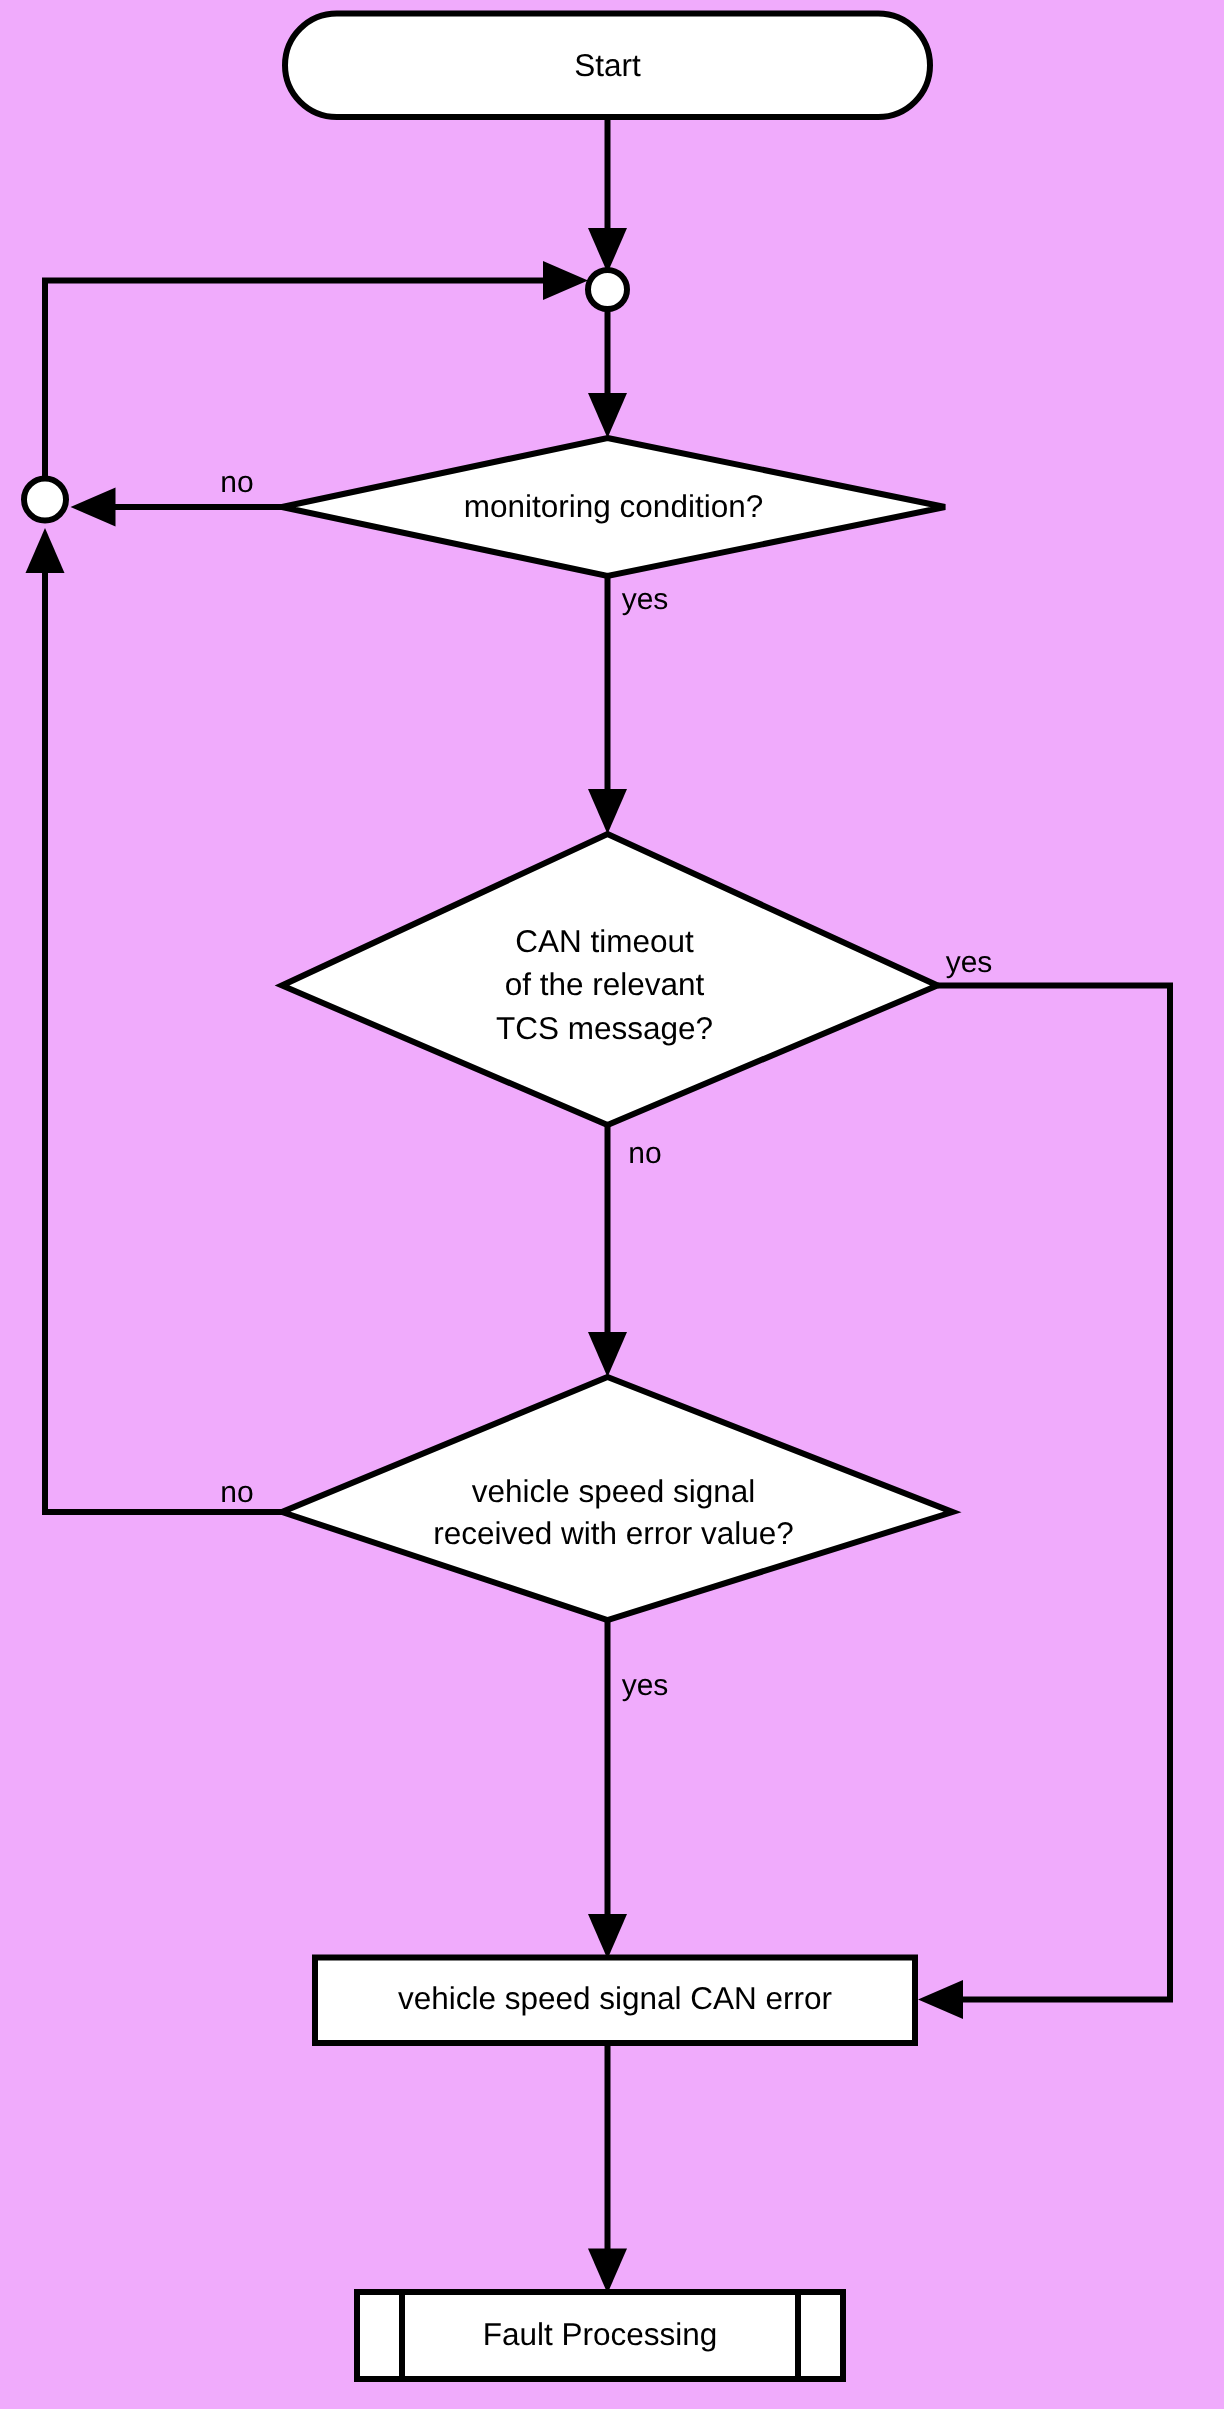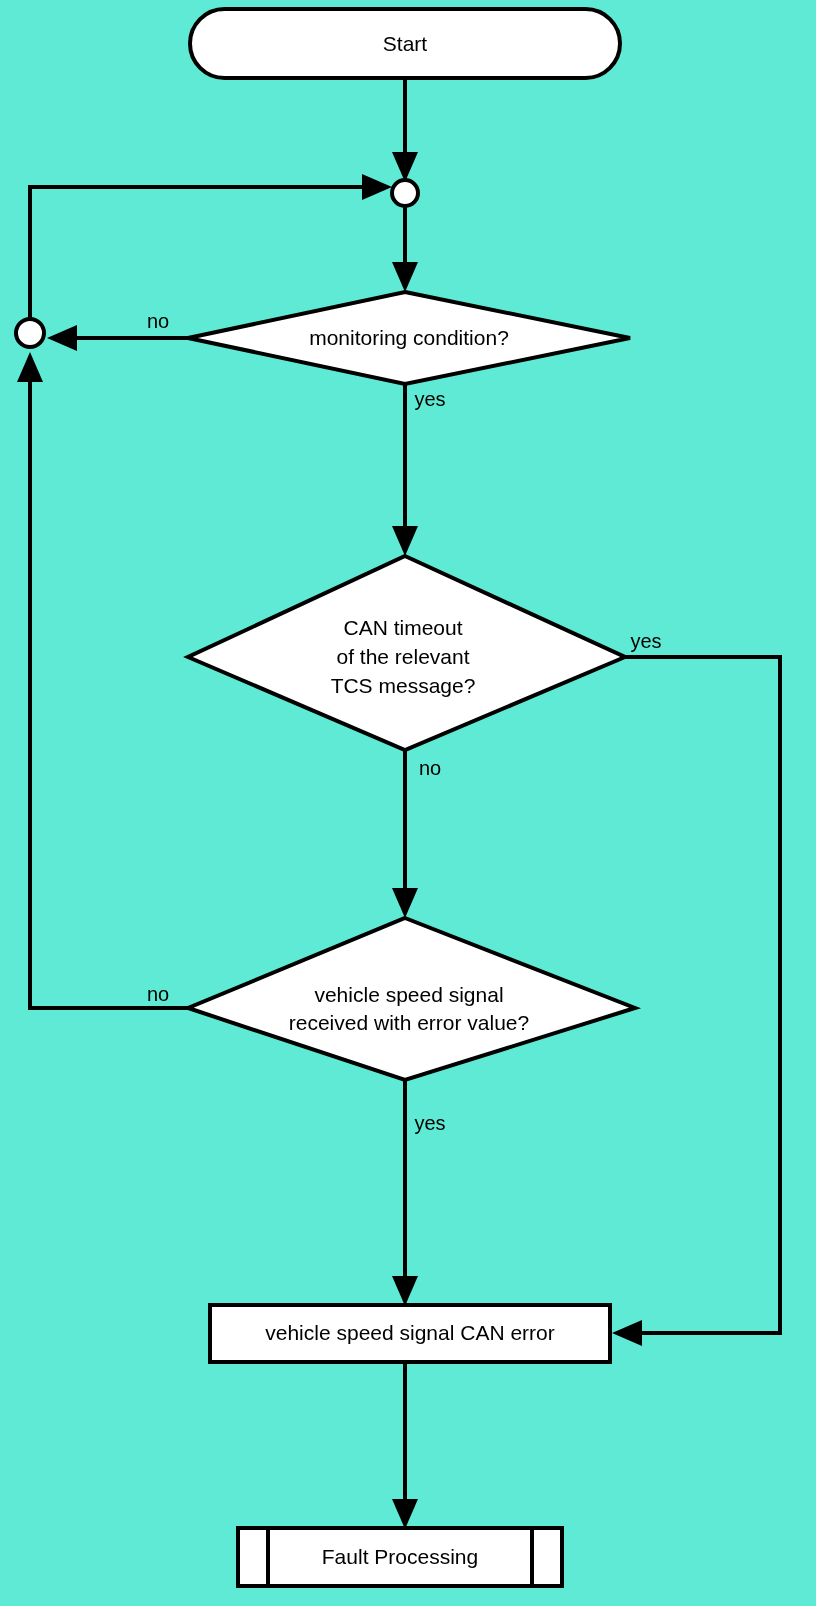--- a/index.html
+++ b/index.html
@@ -10,21 +10,21 @@
   body {
     width: 816px;
     height: 1606px;
     font-family: "Liberation Sans", sans-serif;
     overflow: hidden;
   }
   #flowchart-root {
     position: relative;
     width: 816px;
     height: 1606px;
-    background: #5eead4;
+    background: #f0abfc;
   }
   svg.diagram {
     display: block;
     width: 816px;
     height: 1606px;
   }
   .shape-stroke {
     fill: #ffffff;
     stroke: #000000;
     stroke-width: 4;

